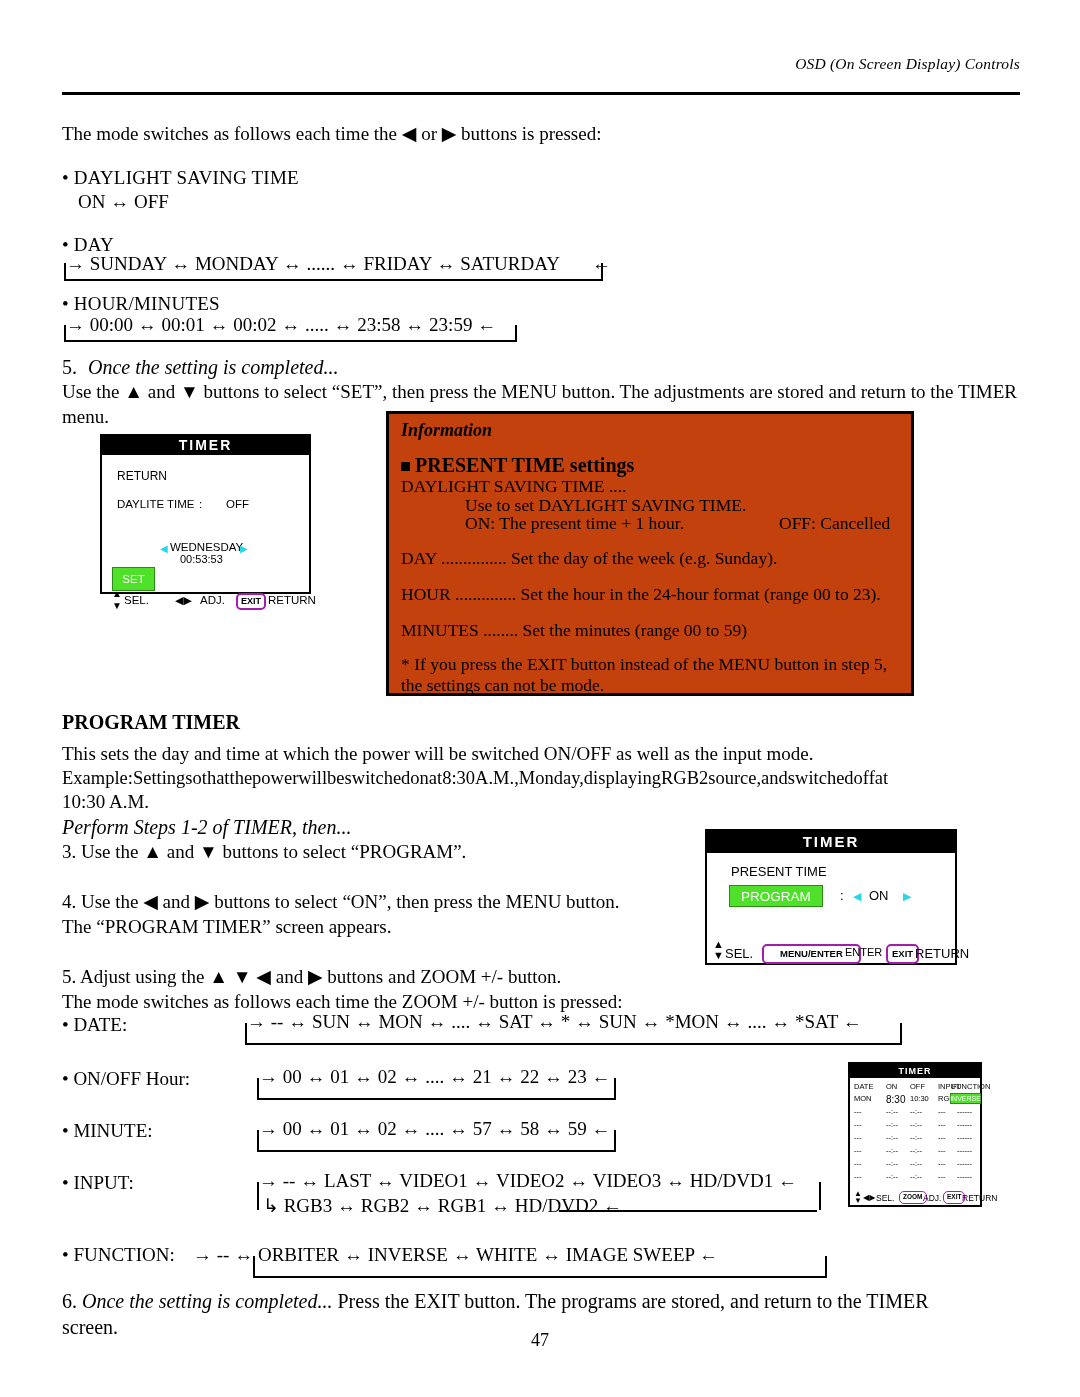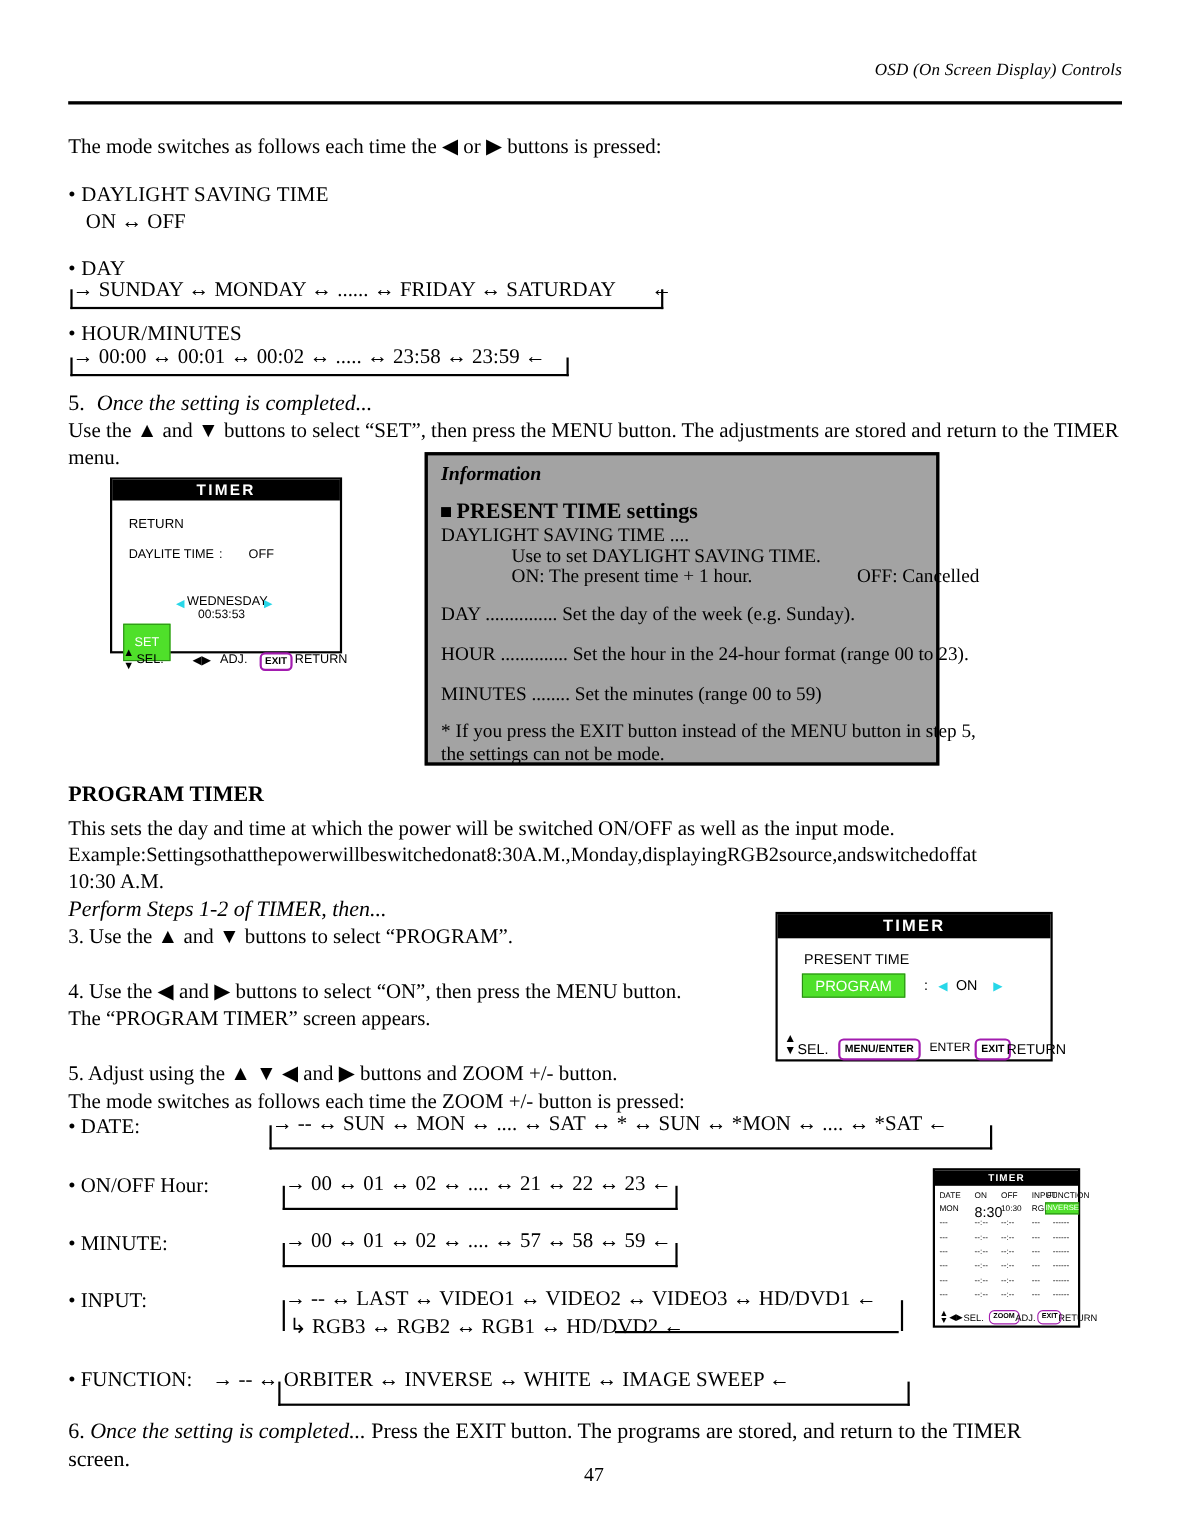--- a/index.html
+++ b/index.html
@@ -61,25 +61,25 @@
   .loop-plain-b {
     position: absolute;
     border-bottom: 2px solid #000;
   }
 
   
   .info-box {
     position: absolute;
     left: 386px;
     top: 411px;
-    width: 468px;
+    width: 528px;
     height: 285px;
     border: 3px solid #000;
     box-sizing: border-box;
-    background: #a3a3a3;
+    background: #c2410c;
   }
   .info-title {
     position: absolute;
     left: 12px; top: 6px;
     font-style: italic;
     font-weight: bold;
     font-size: 18px;
   }
   .info-line { position: absolute; font-size: 17.5px; white-space: nowrap; }
   .info-wrap { position: absolute; font-size: 17.5px; line-height: 1.2; }
@@ -174,21 +174,21 @@
 
     <div class="osd-txt" style="left:15px; top:43px; font-size:11.5px;">DAYLITE TIME</div>
     <div class="osd-txt" style="left:97px; top:43px; font-size:11.5px;">:</div>
     <div class="osd-txt" style="left:124px; top:43px; font-size:11.5px;">OFF</div>
 
     <div class="osd-txt cyan" style="left:58px; top:88px; font-size:10px;">◀</div>
     <div class="osd-txt" style="left:68px; top:86px; font-size:11.5px;">WEDNESDAY</div>
     <div class="osd-txt cyan" style="left:138px; top:88px; font-size:10px;">▶</div>
     <div class="osd-txt" style="left:78px; top:98px; font-size:11px;">00:53:53</div>
 
-    <div class="hl" style="left:10px; top:112px; width:43px; height:34px; font-size:11.5px;">SET</div>
+    <div class="hl" style="left:10px; top:112px; width:43px; height:24px; font-size:11.5px;">SET</div>
 
     <div class="osd-txt" style="left:10px; top:133px; font-size:11.5px;">
       <span class="updown" style="font-size:10px; line-height:11.5px;">▲<br>▼</span>
     </div>
     <div class="osd-txt" style="left:22px; top:139px; font-size:11.5px;">SEL.</div>
 
     <div class="osd-txt" style="left:73px; top:139px; font-size:11px;">◀▶</div>
     <div class="osd-txt" style="left:98px; top:139px; font-size:11.5px;">ADJ.</div>
 
     <span class="keybox" style="position:absolute; left:134px; top:138px; font-size:9px; padding:2px 3px;">EXIT</span>
@@ -234,21 +234,21 @@
     <div class="hl" style="left:22px; top:32px; width:94px; height:22px; font-size:13.5px;">PROGRAM</div>
 
     <div class="osd-txt" style="left:133px; top:35px; font-size:13px;">:</div>
     <div class="osd-txt cyan" style="left:146px; top:37px; font-size:11px;">◀</div>
     <div class="osd-txt" style="left:162px; top:35px; font-size:13px;">ON</div>
     <div class="osd-txt cyan" style="left:196px; top:37px; font-size:11px;">▶</div>
 
     <div class="osd-txt" style="left:6px; top:86px; font-size:11px; line-height:11px;">▲<br>▼</div>
     <div class="osd-txt" style="left:18px; top:93px; font-size:13px;">SEL.</div>
 
-    <span class="keybox" style="position:absolute; left:55px; top:91px; font-size:9.5px; padding:3px 4px;">MENU/ENTER</span>
+    <span class="keybox" style="position:absolute; left:55px; top:91px; font-size:9.5px; padding:3px 16px;">MENU/ENTER</span>
     <div class="osd-txt" style="left:138px; top:93px; font-size:11px;">ENTER</div>
 
     <span class="keybox" style="position:absolute; left:179px; top:91px; font-size:9.5px; padding:3px 4px;">EXIT</span>
     <div class="osd-txt" style="left:208px; top:93px; font-size:13px;">RETURN</div>
   </div>
 </div>
 
 <div class="chain" style="left:62px; top:1014px;">• DATE:</div>
 <div class="chain" style="left:247px; top:1011px;">→ -- ↔ SUN ↔ MON ↔ .... ↔ SAT ↔ * ↔ SUN ↔ *MON  ↔ .... ↔ *SAT ←</div>
 <div class="loop" style="left:245px; top:1023px; width:653px; height:20px;"></div>
@@ -282,21 +282,21 @@
     <div class="osd-txt" style="left:73px; top:115px; font-size:8.5px;">ADJ.</div>
     <span class="keybox" style="position:absolute; left:93px; top:113px; font-size:6.5px; padding:2px 3px; border-width:1.5px;">EXIT</span>
     <div class="osd-txt" style="left:112px; top:115px; font-size:8.5px;">RETURN</div>
   <div class="osd-txt" style="left: 4px; top: 4px; font-size: 7.5px;">DATE</div>
       <div class="osd-txt" style="left: 36px; top: 4px; font-size: 7.5px;">ON</div>
       <div class="osd-txt" style="left: 60px; top: 4px; font-size: 7.5px;">OFF</div>
       <div class="osd-txt" style="left: 88px; top: 4px; font-size: 7.5px;">INPUT</div>
       <div class="osd-txt" style="left: 121px; top: 4px; font-size: 7.5px; transform: translateX(-50%);">FUNCTION</div>
       <div style="position: absolute; left: 0px; top: 16px; width: 100%; height: 12px;">
         <div class="osd-txt" style="left: 4px; top: 0px; font-size: 7.5px;">MON</div>
-        <div class="osd-txt" style="left: 36px; top: 0px; font-size: 13px;">8:30</div>
+        <div class="osd-txt" style="left: 36px; top: 0px; font-size: 10px;">8:30</div>
         <div class="osd-txt" style="left: 60px; top: 0px; font-size: 7.5px;">10:30</div>
         <div class="osd-txt" style="left: 88px; top: 0px; font-size: 7.5px;">RGB2</div>
         <div class="hl" style="left: 100px; top: -1px; width: 31px; height: 11px; font-size: 7px; border-width: 1px;">INVERSE</div>
       </div>
       <div style="position: absolute; left: 0px; top: 29px; width: 100%; height: 12px;">
         <div class="osd-txt" style="left: 4px; top: 0px; font-size: 7.5px;">---</div>
         <div class="osd-txt" style="left: 36px; top: 0px; font-size: 7.5px;">--:--</div>
         <div class="osd-txt" style="left: 60px; top: 0px; font-size: 7.5px;">--:--</div>
         <div class="osd-txt" style="left: 88px; top: 0px; font-size: 7.5px;">---</div>
         <div class="osd-txt" style="left: 107px; top: 0px; font-size: 7.5px;">------</div>

